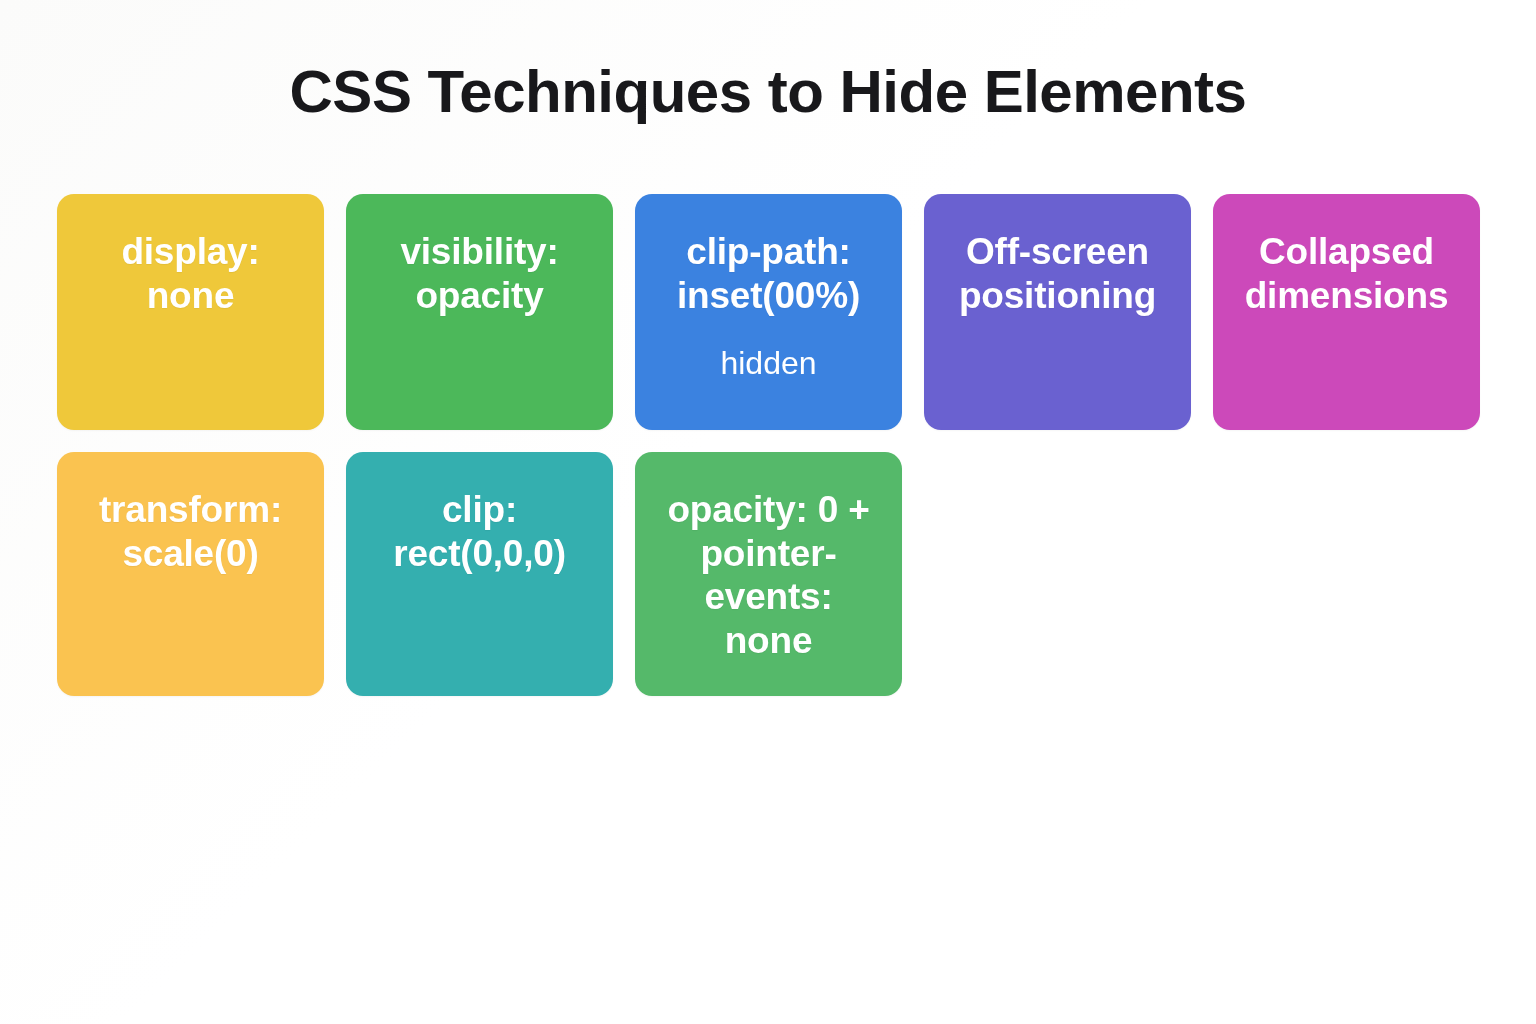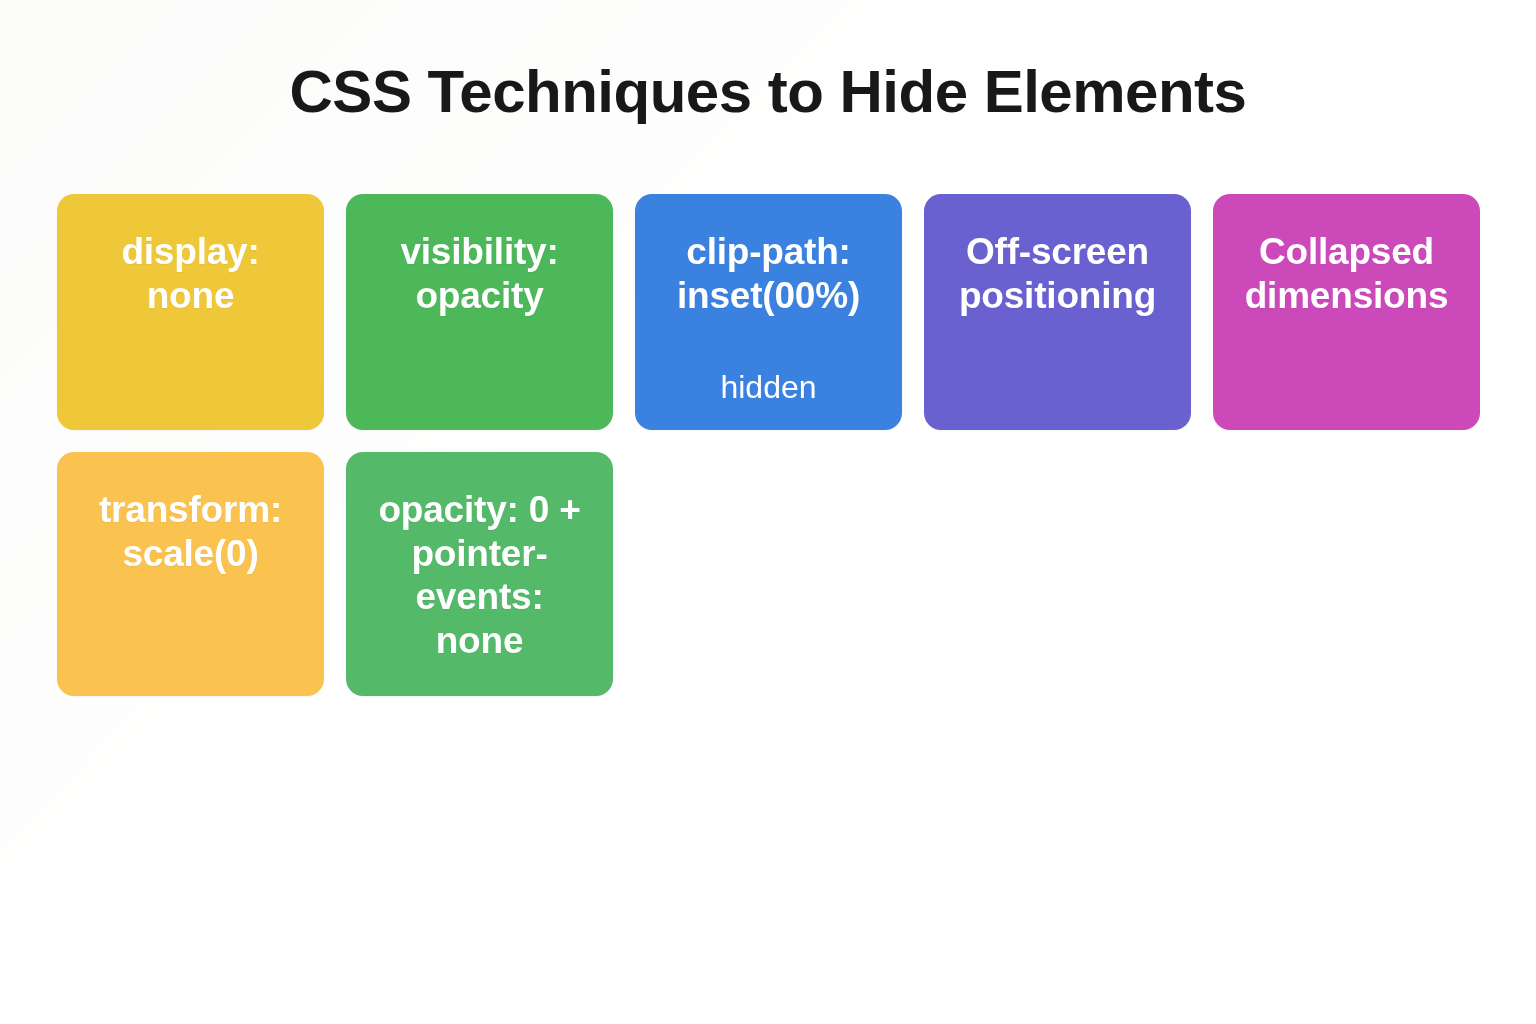--- a/index.html
+++ b/index.html
@@ -98,36 +98,39 @@
 
     <div class="card" style="background-color: rgb(239, 200, 58);">
       <div class="card-title">display: none</div>
     </div>
 
     <div class="card" style="background-color: rgb(76, 184, 90);">
       <div class="card-title">visibility: opacity</div>
     </div>
 
 
-    <div class="card" style="background-color: rgb(59, 130, 224); gap: 24px;">
+    <div class="card" style="background-color: rgb(59, 130, 224);">
       <div class="card-title">clip-path: inset(00%)</div>
       <div class="card-subtitle">hidden</div>
     </div>
 
     <div class="card title-bold" style="background-color: rgb(106, 97, 208);">
       <div class="card-title">Off-screen positioning</div>
     </div>
 
     <div class="card title-bold" style="background-color: rgb(204, 73, 186); align-items: center;">
       <div class="card-title">Collapsed dimensions</div>
     </div>
 
     <div class="card" style="background-color: rgb(250, 195, 80);">
       <div class="card-title">transform: scale(0)</div>
     </div>
 
+    <div class="card" style="background-color: rgb(52, 175, 175);">
+      <div class="card-title">clip: rect(0,0,0)</div>
+    </div>
 
     <div class="card compact-sub" style="background-color: rgb(85, 185, 106); text-align: center;">
       <div class="card-title">opacity: 0 + pointer-events: none</div>
     </div>
 
   </div>
 </div>
 
 </body></html>

